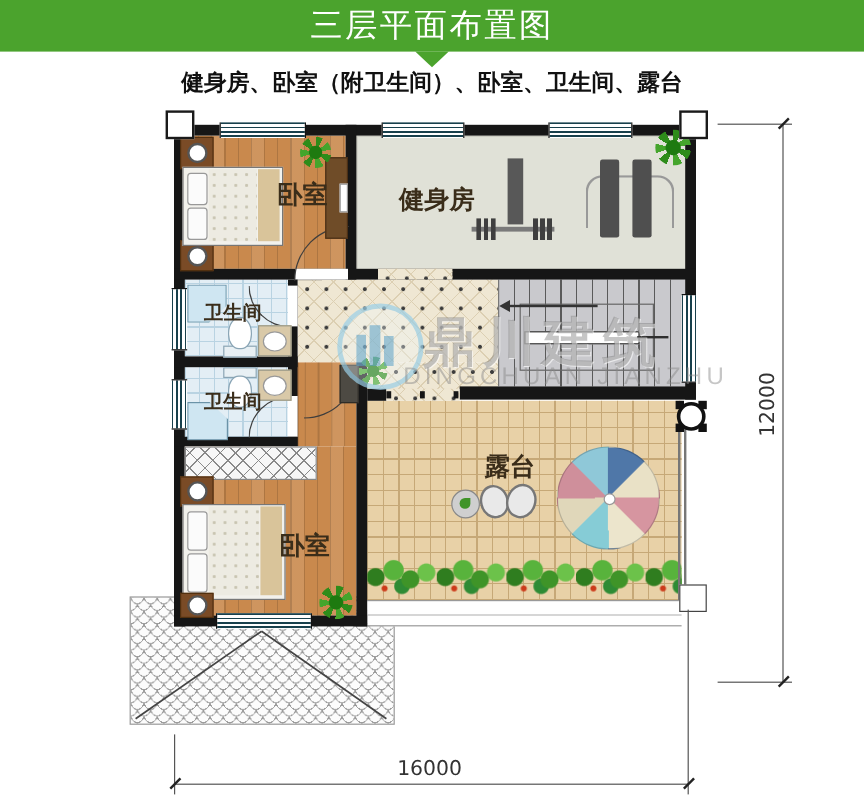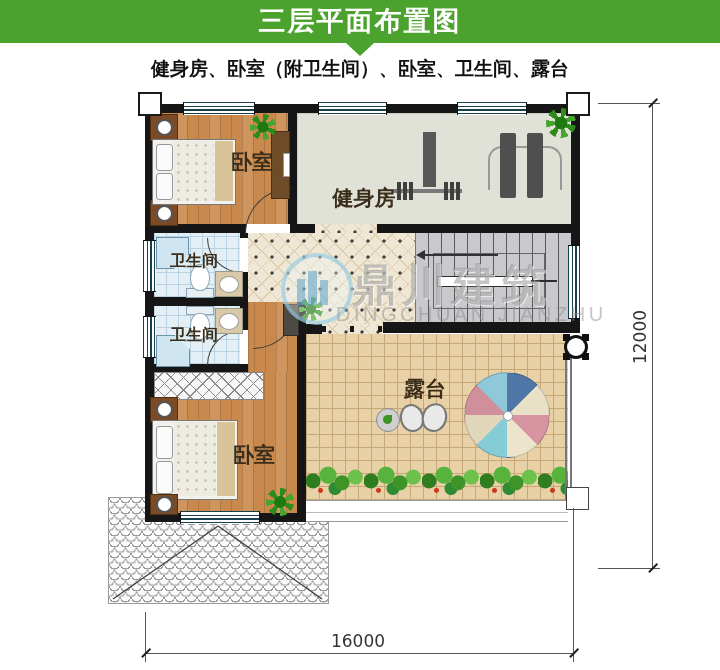--- a/index.html
+++ b/index.html
@@ -69,21 +69,21 @@
   .marker-sq{position:absolute;background:#fff;border:2.5px solid #1a1a1a;}
   .dimtext{position:absolute;color:#333;font-size:17px;text-align:center;
     font-family:"DejaVu Sans",sans-serif;}
   .slash{position:absolute;width:12px;height:1.6px;background:#222;transform:rotate(-45deg);}
   .wm{position:absolute;z-index:60;}
 </style>
 </head>
 <body>
 
 <div class="abs" style="left:0;top:0;width:720px;height:43px;background:#4BA32D;">
-  <div style="width:100%;text-align:center;line-height:43px;color:#fff;font-size:27px;font-weight:bold;letter-spacing:2px;">三层平面布置图</div>
+  <div style="width:100%;text-align:center;line-height:43px;color:#fff;font-size:27px;font-weight:normal;letter-spacing:2px;">三层平面布置图</div>
 </div>
 <div class="abs" style="left:346px;top:43px;width:0;height:0;border-left:14px solid transparent;border-right:14px solid transparent;border-top:13px solid #4BA32D;"></div>
 <div class="abs" style="left:0;top:56px;width:720px;text-align:center;font-size:19px;color:#111;font-weight:bold;">健身房、卧室（附卫生间）、卧室、卫生间、露台</div>
 
 <div class="abs roof" style="left:108px;top:497px;width:219px;height:105px;"></div>
 <svg class="abs" style="left:108px;top:497px;" width="219" height="105" viewBox="0 0 219 105">
   <line x1="110" y1="29" x2="5" y2="102" stroke="#444" stroke-width="1.4"></line>
   <line x1="110" y1="29" x2="214" y2="102" stroke="#444" stroke-width="1.4"></line>
 </svg>
 
@@ -222,21 +222,21 @@
 <div class="abs" style="left:563px;top:334px;width:26px;height:26px;">
   <div class="abs" style="left:0;top:0;width:7px;height:7px;background:#111;"></div>
   <div class="abs" style="right:0;top:0;width:7px;height:7px;background:#111;"></div>
   <div class="abs" style="left:0;bottom:0;width:7px;height:7px;background:#111;"></div>
   <div class="abs" style="right:0;bottom:0;width:7px;height:7px;background:#111;"></div>
   <div class="abs" style="left:1px;top:1px;width:18px;height:18px;border-radius:50%;background:#fff;border:3px solid #111;"></div>
 </div>
 <div class="abs" style="left:566px;top:487px;width:21px;height:21px;background:#fff;border:1.5px solid #444;"></div>
 
 <div class="rlabel" style="left:222px;top:148px;width:60px;font-size:21px;">卧室</div>
-<div class="rlabel" style="left:330px;top:152px;width:68px;font-size:21px;margin-top:32px;">健身房</div>
+<div class="rlabel" style="left:330px;top:152px;width:68px;font-size:21px;">健身房</div>
 <div class="rlabel" style="left:162px;top:251px;width:64px;font-size:16px;">卫生间</div>
 <div class="rlabel" style="left:162px;top:325px;width:64px;font-size:16px;">卫生间</div>
 <div class="rlabel" style="left:224px;top:441px;width:60px;font-size:21px;">卧室</div>
 <div class="rlabel" style="left:400px;top:375px;width:50px;font-size:21px;">露台</div>
 
 <div class="thin" style="left:598px;top:103px;width:62px;height:1px;"></div>
 <div class="thin" style="left:652px;top:104px;width:1px;height:464px;"></div>
 <div class="thin" style="left:598px;top:568px;width:62px;height:1px;"></div>
 <div class="slash" style="left:647px;top:102px;"></div>
 <div class="slash" style="left:647px;top:567px;"></div>

